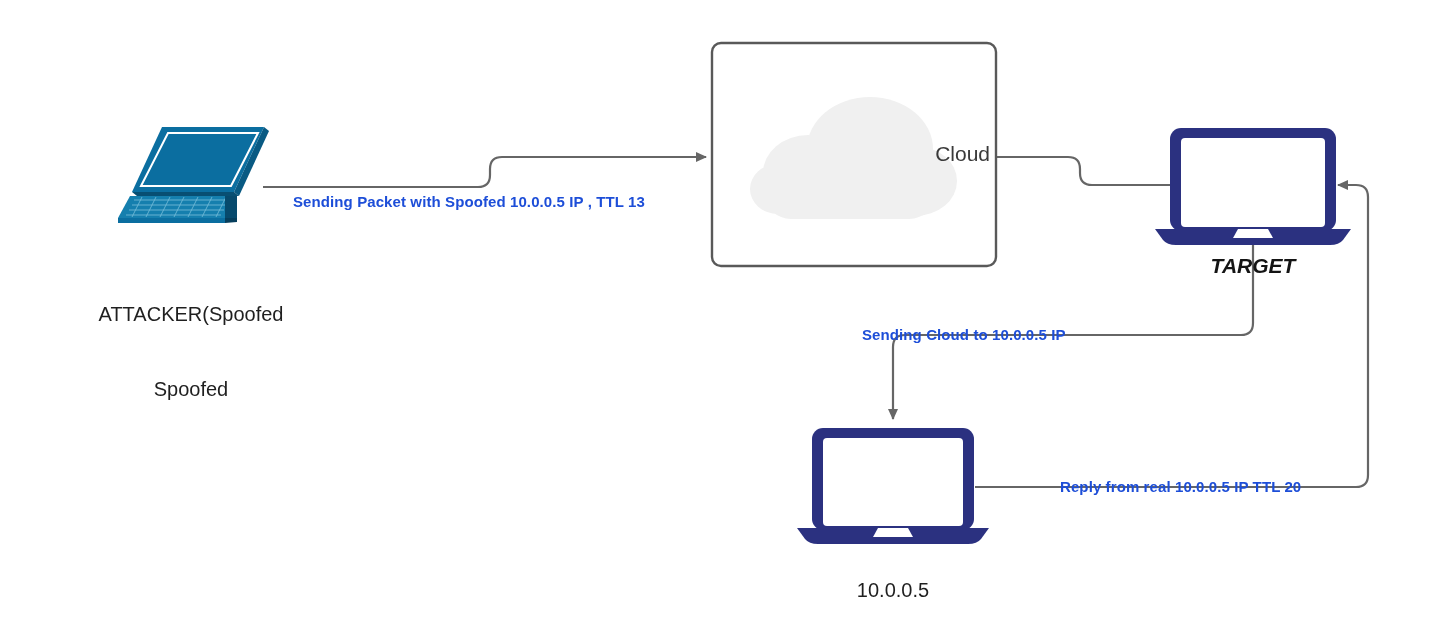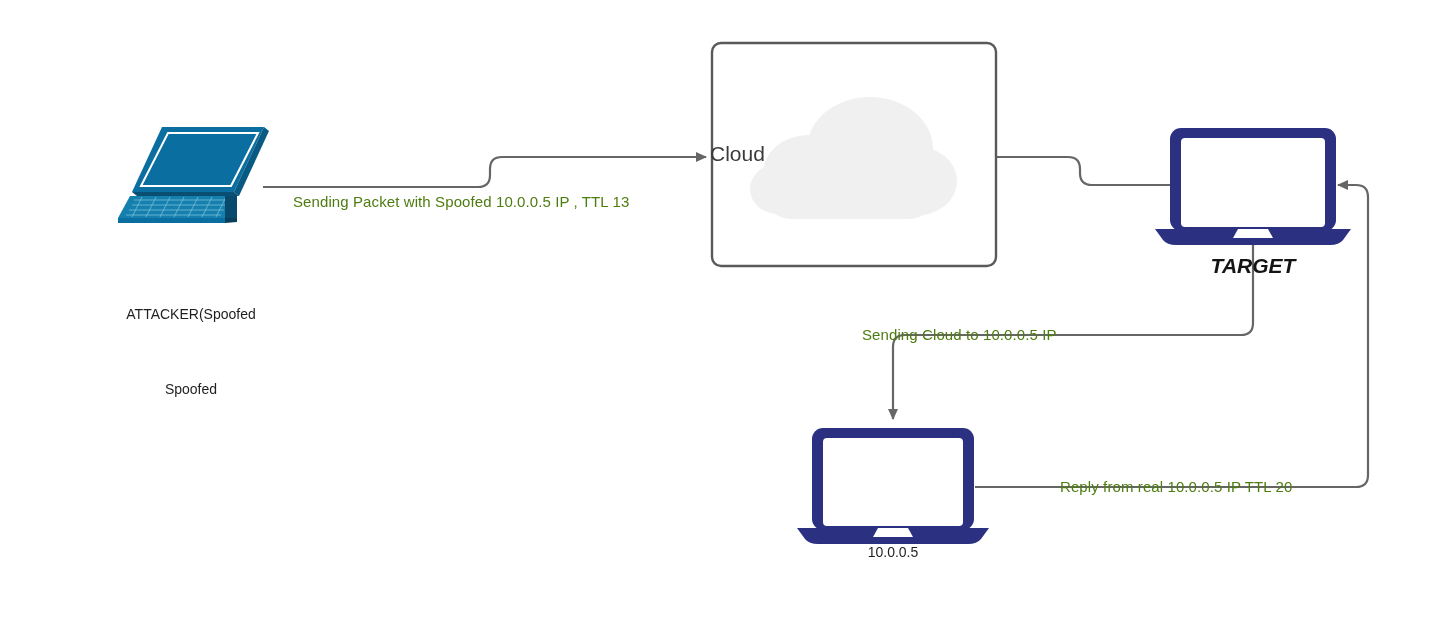--- a/index.html
+++ b/index.html
@@ -31,36 +31,36 @@
   }
   .node-svg { display: block; }
 
   
   .label {
     position: absolute;
     color: #1a1a1a;
     white-space: pre;
   }
   .label-node {
-    font-size: 14px;
+    font-size: 20px;
     line-height: 25px;
     text-align: center;
     color: #1f1f1f;
   }
   .label-node-bolditalic {
     font-size: 21px;
     font-weight: bold;
     font-style: italic;
     text-align: center;
     color: #141414;
   }
   .label-edge {
     font-size: 15px;
-    font-weight: normal;
-    color: #4d7c0f;
+    font-weight: bold;
+    color: #1d4ed8;
     letter-spacing: 0.1px;
   }
   .cloud-text {
     font-size: 21px;
     color: #3a3a3a;
   }
 </style>
 </head>
 <body>
 
@@ -131,21 +131,21 @@
       <rect x="2" y="2" width="284" height="223" rx="9" ry="9" fill="#ffffff" stroke="#595959" stroke-width="2.4"></rect>
       <g fill="#f0f0f0">
         <ellipse cx="160" cy="108" rx="63" ry="52"></ellipse>
         <ellipse cx="98" cy="132" rx="45" ry="38"></ellipse>
         <ellipse cx="68" cy="148" rx="28" ry="25"></ellipse>
         <ellipse cx="205" cy="140" rx="42" ry="35"></ellipse>
         <rect x="55" y="126" width="170" height="52" rx="26" ry="26"></rect>
       </g>
     </svg>
   </div>
-  <div class="label cloud-text" style="left:710px; top:142px; width:280px; text-align:left;">Cloud</div>
+  <div class="label cloud-text" style="left:710px; top:142px; width:280px; text-align:right;">Cloud</div>
 
   <div class="node" style="left:1152px; top:125px; width:202px; height:122px;">
     <svg class="node-svg" width="202" height="122" viewBox="0 0 202 122">
 
       <rect x="18" y="3" width="166" height="103" rx="11" ry="11" fill="#2b3180"></rect>
       <rect x="29" y="13" width="144" height="89" rx="4" ry="4" fill="#ffffff"></rect>
 
       <path d="M3 104 L199 104 L191 115 Q187 120 178 120 L24 120 Q15 120 11 115 Z" fill="#2b3180"></path>
       <path d="M86 104 L116 104 L121 113 L81 113 Z" fill="#ffffff"></path>
     </svg>
@@ -153,21 +153,21 @@
   <div class="label label-node-bolditalic" style="left:1152px; top:254px; width:202px;">TARGET</div>
 
   <div class="node" style="left:795px; top:425px; width:196px; height:122px;">
     <svg class="node-svg" width="196" height="122" viewBox="0 0 196 122">
       <rect x="17" y="3" width="162" height="102" rx="11" ry="11" fill="#2b3180"></rect>
       <rect x="28" y="13" width="140" height="88" rx="4" ry="4" fill="#ffffff"></rect>
       <path d="M2 103 L194 103 L186 114 Q182 119 173 119 L23 119 Q14 119 10 114 Z" fill="#2b3180"></path>
       <path d="M83 103 L113 103 L118 112 L78 112 Z" fill="#ffffff"></path>
     </svg>
   </div>
-  <div class="label label-node" style="left:795px; top:540px; width:196px; text-align:center;">10.0.0.5</div>
+  <div class="label label-node" style="left:795px; top:578px; width:196px; text-align:center;">10.0.0.5</div>
 
   <div class="label label-edge" style="left:293px; top:193px;">Sending Packet with Spoofed 10.0.0.5 IP , TTL 13</div>
 
   <div class="label label-edge" style="left:862px; top:326px;">Sending Cloud to 10.0.0.5 IP</div>
 
   <div class="label label-edge" style="left:1060px; top:478px;">Reply from real 10.0.0.5 IP TTL 20</div>
 
 </div>
 
 </body></html>

